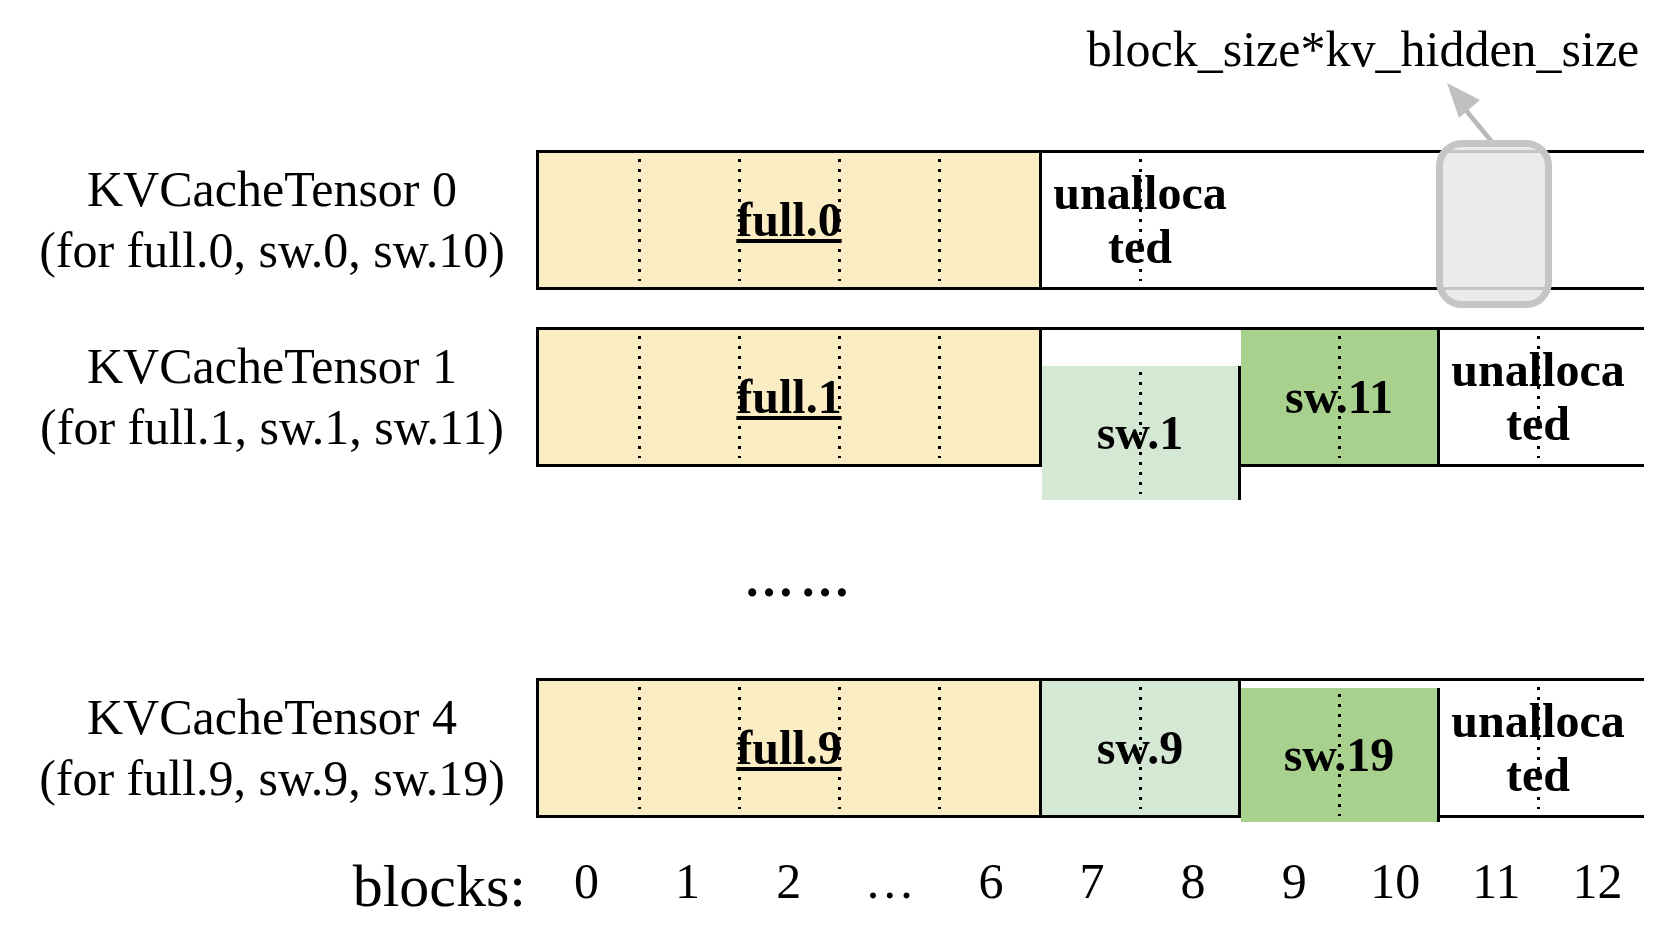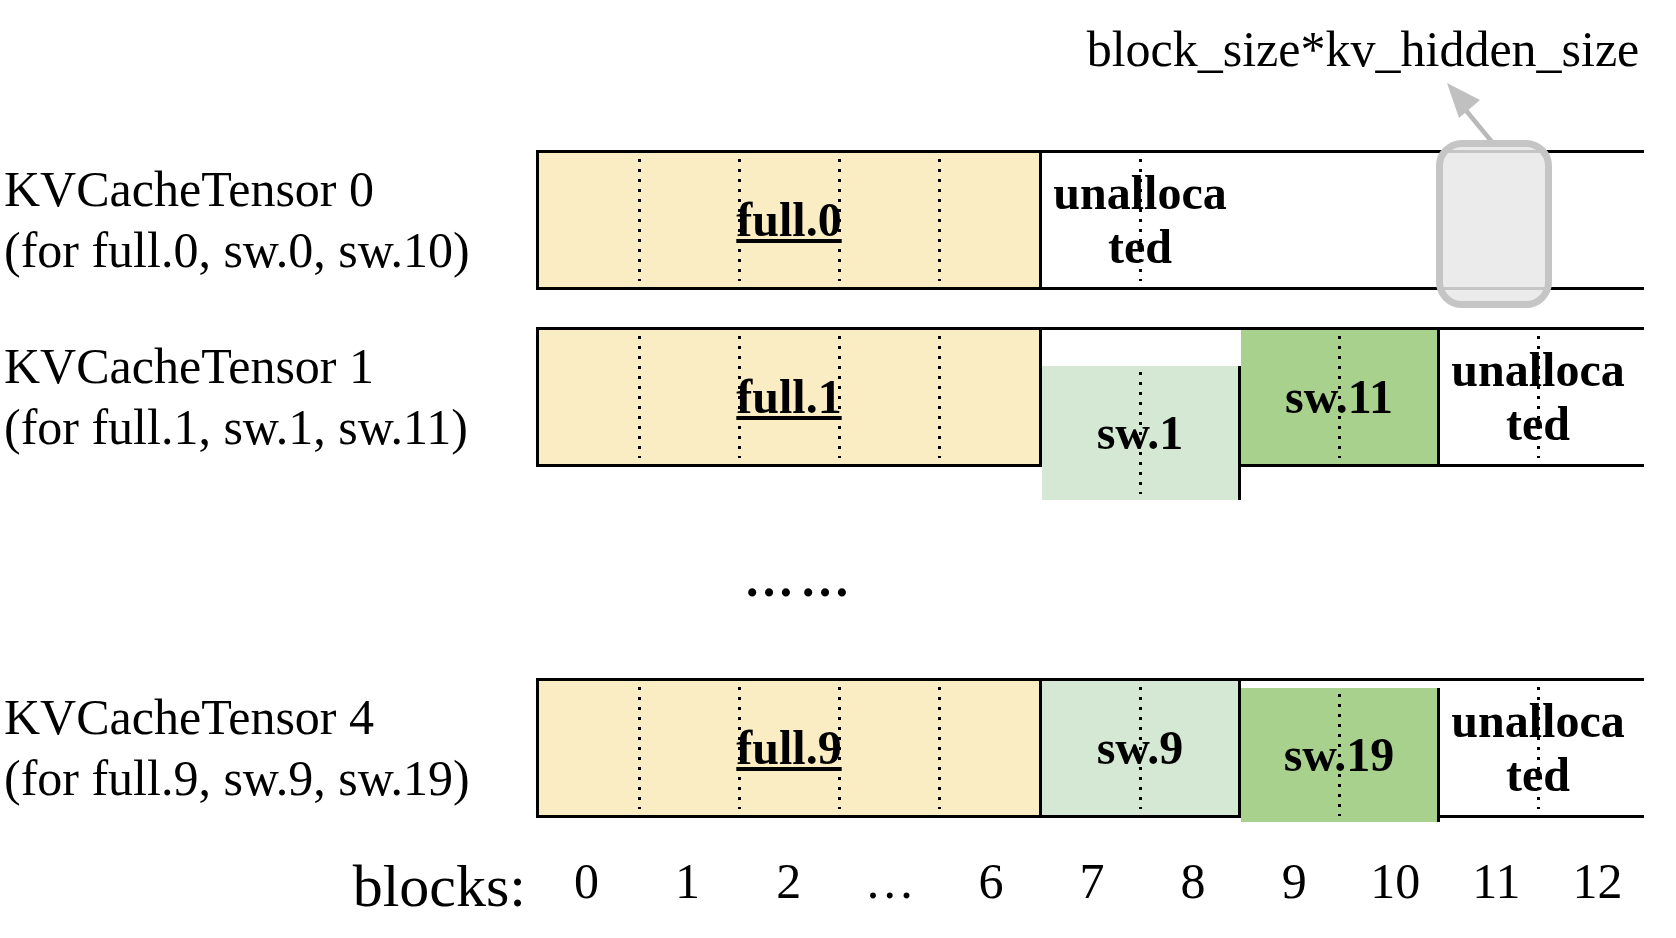--- a/index.html
+++ b/index.html
@@ -8,23 +8,23 @@
     font-family:"Liberation Serif","DejaVu Serif",serif;color:#000000;padding-left:44px;
   }
   
   .top-label{
     position:absolute;left:1080px;top:20px;width:566px;
     font-size:50px;text-align:center;white-space:nowrap;
   }
   .arrow-svg{position:absolute;left:0;top:0;pointer-events:none;}
   
   .row-label{
-    position:absolute;left:4px;width:492px;height:140px;
+    position:absolute;left:26px;width:492px;height:140px;
     display:flex;flex-direction:column;justify-content:center;
-    font-size:50px;line-height:61px;white-space:nowrap;
+    text-align:center;font-size:50px;line-height:61px;white-space:nowrap;
   }
   .bar{
     position:absolute;left:536px;width:1112px;height:140px;
     border:3px solid #000;box-sizing:border-box;display:flex;
   }
   .seg{
     position:relative;height:100%;box-sizing:border-box;
     display:flex;align-items:center;justify-content:center;
   }
   .seg.b{border-right:3px solid #000;}

